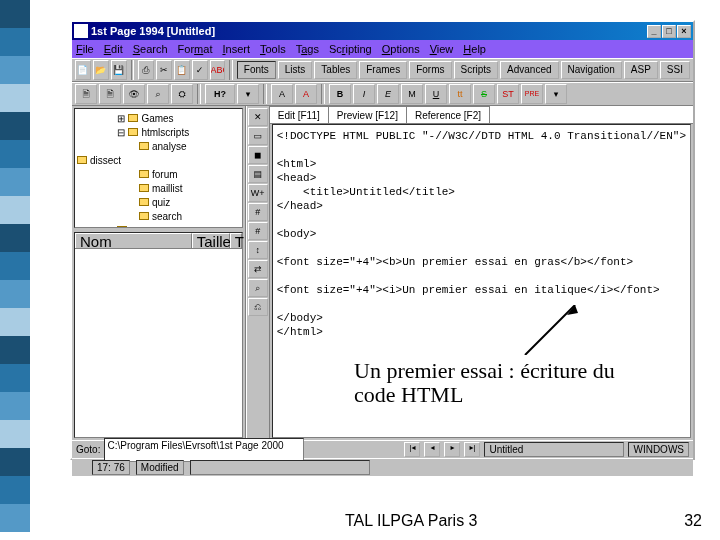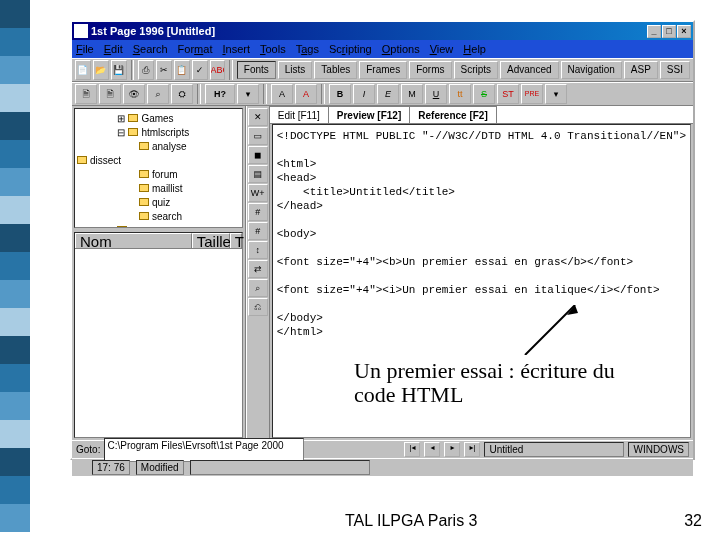--- a/index.html
+++ b/index.html
@@ -5,41 +5,41 @@
   * { margin: 0; padding: 0; box-sizing: border-box; }
   body { font-family: "MS Sans Serif", Arial, sans-serif; font-size: 11px; background: #fff; }
   .slide { width: 720px; height: 540px; position: relative; background: #fff; }
   .stripes { position: absolute; left: 0; top: 0; width: 30px; height: 540px; }
   .str { height: 28px; width: 30px; }
   .app-window { position: absolute; left: 70px; top: 20px; width: 625px; height: 440px; background: #c0c0c0; border: 2px outset #fff; }
   .titlebar { height: 18px; background: linear-gradient(to right, #000080, #1084d0); color: #fff; display: flex; align-items: center; padding: 0 2px; font-size: 11px; font-weight: bold; }
   .titlebar .icon { width: 14px; height: 14px; margin-right: 3px; background: #fff; }
   .win-controls { margin-left: auto; display: flex; gap: 1px; }
   .win-btn { width: 14px; height: 13px; background: #c0c0c0; border: 1px outset #fff; font-size: 9px; text-align: center; line-height: 11px; color: #000; }
-  .menubar { height: 18px; background: #1d4ed8; display: flex; align-items: center; padding: 0 4px; gap: 10px; font-size: 11px; }
+  .menubar { height: 18px; background: #8b5cf6; display: flex; align-items: center; padding: 0 4px; gap: 10px; font-size: 11px; }
   .menubar span { cursor: default; }
   .menubar u { text-decoration: underline; }
   .toolbar1, .toolbar2 { height: 24px; background: #c0c0c0; border-top: 1px solid #fff; border-bottom: 1px solid #808080; display: flex; align-items: center; padding: 0 3px; gap: 2px; }
   .tbtn { width: 22px; height: 20px; background: #c0c0c0; border: 1px outset #fff; font-size: 9px; text-align: center; line-height: 18px; cursor: default; overflow: hidden; }
   .tsep { width: 4px; height: 20px; border-left: 1px solid #808080; border-right: 1px solid #fff; margin: 0 2px; }
   .ttab { height: 18px; padding: 0 6px; background: #c0c0c0; border: 1px outset #fff; font-size: 10px; line-height: 16px; cursor: default; }
   .ttab.active { border: 1px inset #808080; }
   .workarea { display: flex; height: calc(100% - 18px - 18px - 48px - 18px); }
   .left-panel { width: 185px; display: flex; flex-direction: column; border-right: 1px solid #808080; }
   .tree { flex: 0 0 120px; background: #fff; border: 1px inset #808080; margin: 2px; padding: 2px; font-size: 10px; overflow: hidden; }
   .tree-item { display: flex; align-items: center; height: 14px; gap: 3px; }
   .folder { width: 10px; height: 8px; background: #ffd966; border: 1px solid #997300; }
   .list-panel { flex: 1; background: #fff; border: 1px inset #808080; margin: 2px; }
   .list-hdr { height: 16px; background: #c0c0c0; display: flex; border-bottom: 1px solid #808080; }
   .list-hdr div { border-right: 1px solid #808080; border-top: 1px solid #fff; border-left: 1px solid #fff; padding: 0 4px; font-size: 15px; line-height: 15px; }
   .vtoolbar { width: 24px; background: #c0c0c0; border-left: 1px solid #fff; border-right: 1px solid #808080; display: flex; flex-direction: column; gap: 1px; padding: 2px 1px; }
   .vbtn { width: 20px; height: 18px; background: #c0c0c0; border: 1px outset #fff; font-size: 9px; text-align: center; line-height: 16px; }
   .right-panel { flex: 1; display: flex; flex-direction: column; }
   .editor-tabs { height: 18px; background: #fff; display: flex; border-bottom: 1px solid #808080; }
-  .etab { padding: 0 8px; font-size: 10px; line-height: 17px; border-right: 1px solid #808080; border-top: 1px solid #808080; font-weight: bold; }
+  .etab { padding: 0 8px; font-size: 10px; line-height: 17px; border-right: 1px solid #808080; border-top: 1px solid #808080; }
   .etab.active { background: #fff; font-weight: normal; }
   .editor { flex: 1; background: #fff; border: 1px inset #808080; margin: 0 2px 2px; padding: 4px; font-family: "Courier New", monospace; font-size: 11px; line-height: 14px; white-space: pre; overflow: hidden; position: relative; }
   .statusbar { height: 18px; background: #c0c0c0; border-top: 1px solid #fff; display: flex; align-items: center; padding: 0 20px; gap: 6px; font-size: 10px; }
   .sfield { border: 1px inset #808080; padding: 0 4px; height: 15px; line-height: 13px; background: #c0c0c0; }
   .sfield.long { flex: 0 0 180px; }
   .pathbar { height: 18px; background: #c0c0c0; border-top: 1px solid #fff; display: flex; align-items: center; padding: 0 4px; gap: 4px; font-size: 10px; }
   .pathinput { flex: 0 0 200px; height: 24px; border: 1px inset #808080; background: #fff; padding: 0 2px; line-height: 13px; }
   .mini-btn { width: 16px; height: 15px; background: #c0c0c0; border: 1px outset #fff; font-size: 8px; text-align: center; }
   .annotation { position: absolute; left: 350px; top: 355px; width: 280px; font-family: "Times New Roman", serif; font-size: 22px; background: #fff; padding: 4px; line-height: 24px; }
   .arrow { position: absolute; left: 520px; top: 305px; width: 60px; height: 55px; pointer-events: none; }
@@ -70,21 +70,21 @@
       <div class="str" style="background: rgb(169, 204, 227);"></div>
       <div class="str" style="background: rgb(27, 79, 114);"></div>
       <div class="str" style="background: rgb(40, 116, 166);"></div>
       <div class="str" style="background: rgb(84, 153, 199);"></div>
     </div>
 
   <div class="app-window">
 
     <div class="titlebar">
       <span class="icon"></span>
-      <span>1st Page 1996   [Untitled]</span>
+      <span>1st Page 1994   [Untitled]</span>
       <div class="win-controls">
         <div class="win-btn">_</div>
         <div class="win-btn">□</div>
         <div class="win-btn">×</div>
       </div>
     </div>
 
     <div class="menubar">
       <span><u>F</u><span></span>ile</span>
       <span><u>E</u>dit</span>

